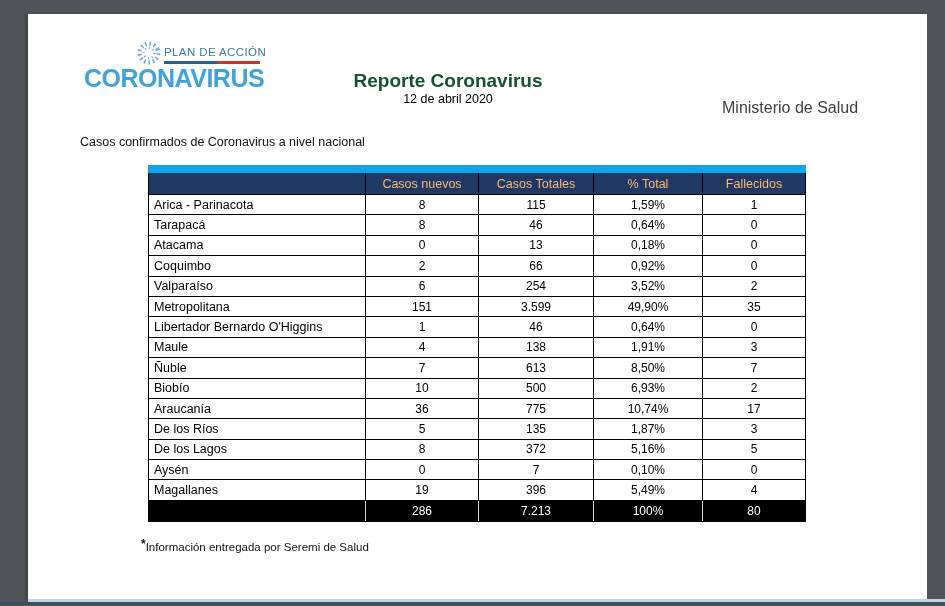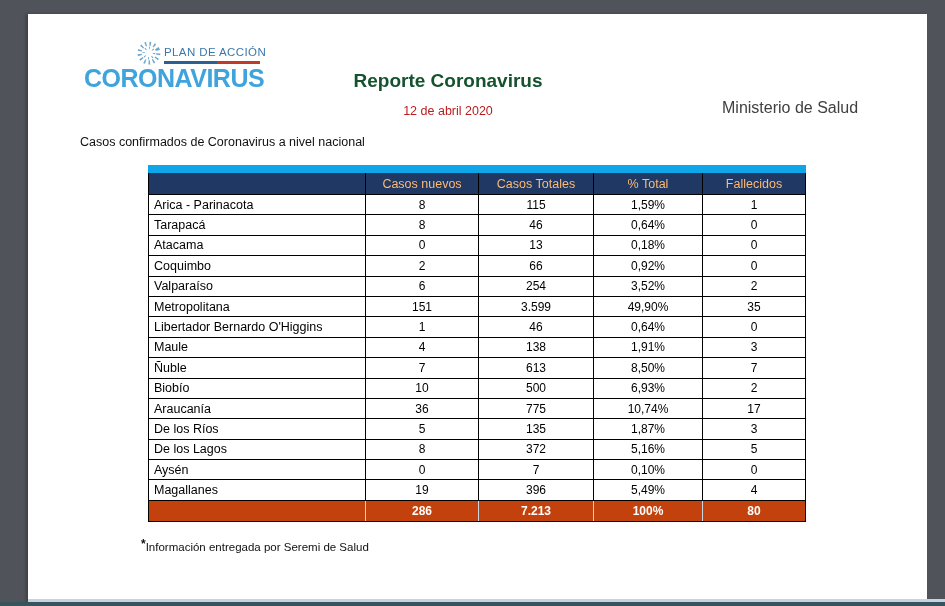--- a/index.html
+++ b/index.html
@@ -29,36 +29,36 @@
   .plan-underline .blue{flex:0 0 55%;background:#2D5F91;}
   .plan-underline .red{flex:1;background:#C0392B;}
   .brand{
     position:absolute;left:1px;top:26px;
     font-size:25px;font-weight:bold;letter-spacing:-.5px;color:#3FA3DC;white-space:nowrap;
   }
 
   
   .title-block{position:absolute;left:255px;top:56px;width:330px;text-align:center;}
   .report-title{font-size:19px;font-weight:bold;color:#14532d;}
-  .report-date{font-size:12.5px;color:#b91c1c;margin-top:12px;}
+  .report-date{font-size:12.5px;color:#000000;margin-top:0;}
   .ministry{position:absolute;left:694px;top:85px;font-size:16px;color:#404040;white-space:nowrap;}
   .section-heading{position:absolute;left:52px;top:121px;font-size:12.5px;color:#111;white-space:nowrap;}
 
   
   .tbl-wrap{position:absolute;left:120px;top:151px;}
   table{border-collapse:collapse;table-layout:fixed;width:657px;font-size:12px;color:#000;}
   col.c-region{width:217px;}
   col.c-nuevos{width:113px;}
   col.c-totales{width:115px;}
   col.c-pct{width:109px;}
   col.c-fall{width:103px;}
   th,td{border:1px solid #000;padding:0;height:19.4px;text-align:center;vertical-align:middle;overflow:hidden;white-space:nowrap;}
   thead th{background:#1F3864;color:#fdba74;font-weight:normal;font-size:12.5px;height:21px;border-top:8px solid #0ea5e9;}
   td.region{text-align:left;padding-left:5px;font-size:12.5px;}
-  tbody.totals td{background:#c2410c;color:#fff;font-weight:bold;height:20px;border-left:1px solid #cfd6e2;border-right:1px solid #cfd6e2;}
+  tbody.totals td{background:#000000;color:#fff;font-weight:normal;height:20px;border-left:1px solid #cfd6e2;border-right:1px solid #cfd6e2;}
   tbody.totals td:first-child{border-left:1px solid #000;}
   tbody.totals td:last-child{border-right:1px solid #000;}
 
   
   .footnote{position:absolute;left:113px;top:523px;font-size:11.5px;color:#111;white-space:nowrap;}
   .footnote .star{font-weight:bold;font-size:12px;vertical-align:3px;}
 </style>
 </head>
 <body>
 

